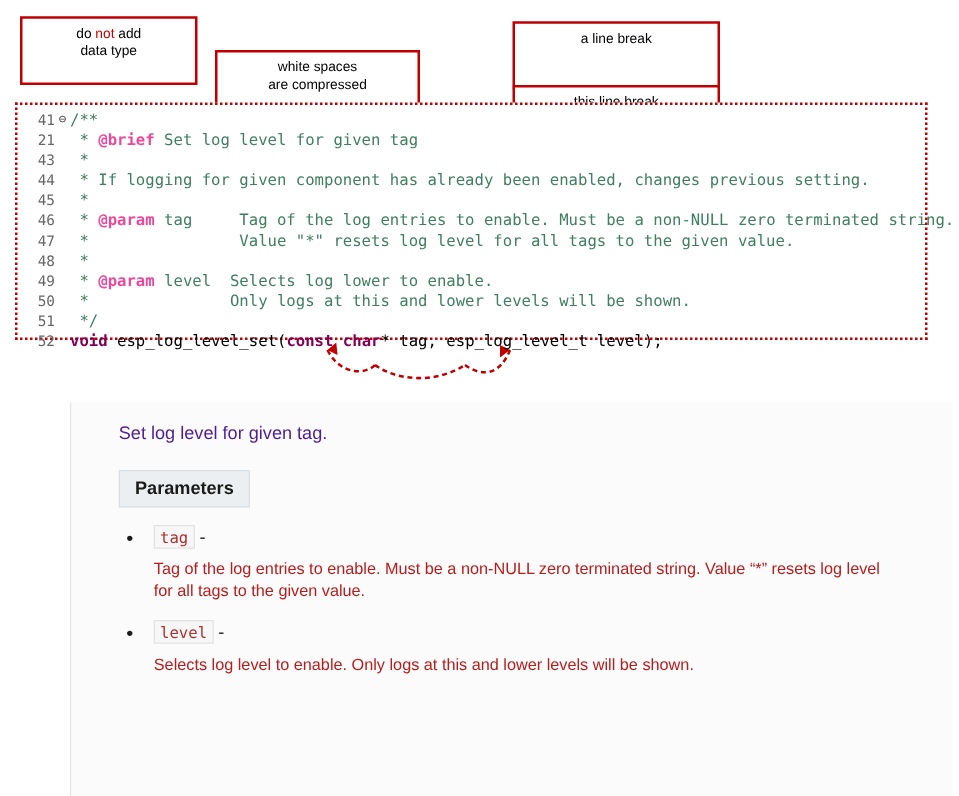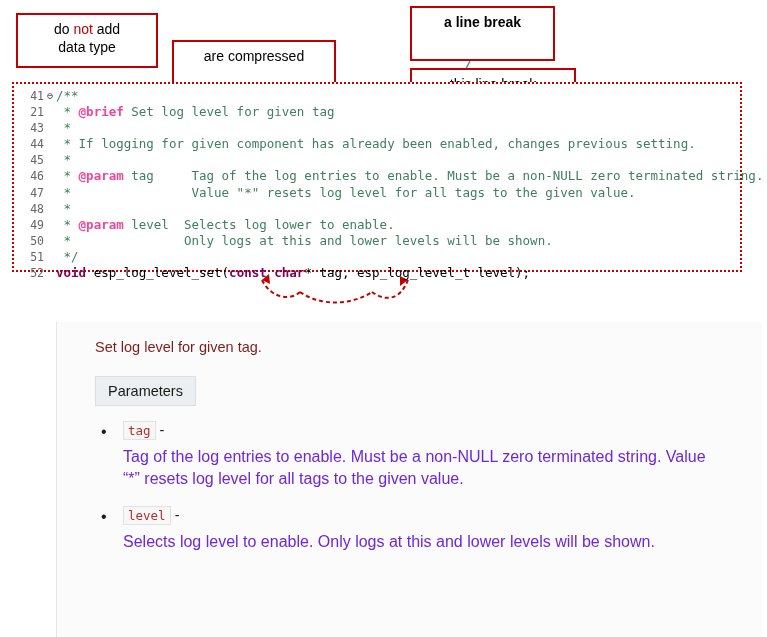--- a/index.html
+++ b/index.html
@@ -14,21 +14,21 @@
     font-family: "Liberation Sans", sans-serif;
     overflow: hidden;
   }
 
   
   .callout {
     position: absolute;
     border: 2px solid #c00000;
     background: #ffffff;
     color: #000000;
-    font-size: 14px;
+    font-size: 11px;
     line-height: 1.25;
     text-align: center;
     padding: 6px 10px;
     box-sizing: border-box;
     font-family: "Liberation Sans", sans-serif;
   }
   .callout .hl {
     color: #c00000;
   }
 
@@ -39,24 +39,23 @@
     height: 55px;
   }
   #callout-whitespace {
     left: 172px;
     top: 40px;
     width: 164px;
     height: 57px;
   }
   #callout-linebreak-render {
     left: 410px;
-    top: 6px;
-    width: 145px;
+    top: 17px;
+    width: 166px;
     height: 55px;
-    font-weight: bold;
   }
   #callout-linebreak-norender {
     left: 410px;
     top: 68px;
     width: 166px;
     height: 55px;
   }
 
   
   #connectors {
@@ -148,31 +147,31 @@
   }
   #doc-signature .it {
     font-style: italic;
   }
   #doc-signature .plainword {
     color: #333333;
   }
   .doc-para {
     margin: 16px 14px 0 38px;
     font-size: 14.5px;
-    color: #7f1d1d;
+    color: #4c1d95;
     line-height: 1.35;
   }
   #params-header {
     margin: 18px 14px 0 38px;
     display: inline-block;
     background: #eceff1;
     border: 1px solid #dcdfe1;
     padding: 6px 12px;
     font-size: 14.5px;
-    font-weight: normal;
+    font-weight: bold;
     color: #1a1a1a;
   }
   .param-item {
     margin: 14px 20px 0 66px;
     font-size: 14.5px;
     color: #1a1a1a;
     line-height: 1.4;
     position: relative;
   }
   .param-item .bullet {
@@ -185,22 +184,22 @@
   .param-code {
     font-family: "DejaVu Sans Mono", monospace;
     font-size: 12.5px;
     color: #b03030;
     background: #f7f7f7;
     border: 1px solid #e2e2e2;
     padding: 1px 4px;
   }
   .param-desc {
     margin: 6px 24px 0 0;
-    font-size: 16px;
-    color: #6d28d9;
+    font-size: 13px;
+    color: #b91c1c;
     line-height: 1.4;
   }
 </style>
 </head>
 <body>
 
 <svg id="connectors">
 
   <line x1="225" y1="98" x2="152" y2="172" stroke="#4a90b8" stroke-width="1.6"></line>
 
@@ -214,20 +213,21 @@
   <path d="M 372 292 C 386 302 400 300 408 280" stroke="#c00000" stroke-width="2" fill="none" stroke-dasharray="4,3"></path>
   <path d="M 408 280 l -8 -4 l 0 10 z" fill="#c00000"></path>
 </svg>
 
 <div class="callout" id="callout-no-datatype">
   <div><span>do </span><span class="hl">not</span><span> add</span></div>
   <div>data type</div>
 </div>
 
 <div class="callout" id="callout-whitespace">
+  <div>white spaces</div>
   <div>are  compressed</div>
 </div>
 
 <div class="callout" id="callout-linebreak-render">
   <div>a line break</div>
 </div>
 
 <div class="callout" id="callout-linebreak-norender">
   <div>this line break</div>
   <div><span>will </span><span class="hl">not</span><span> render</span></div>

